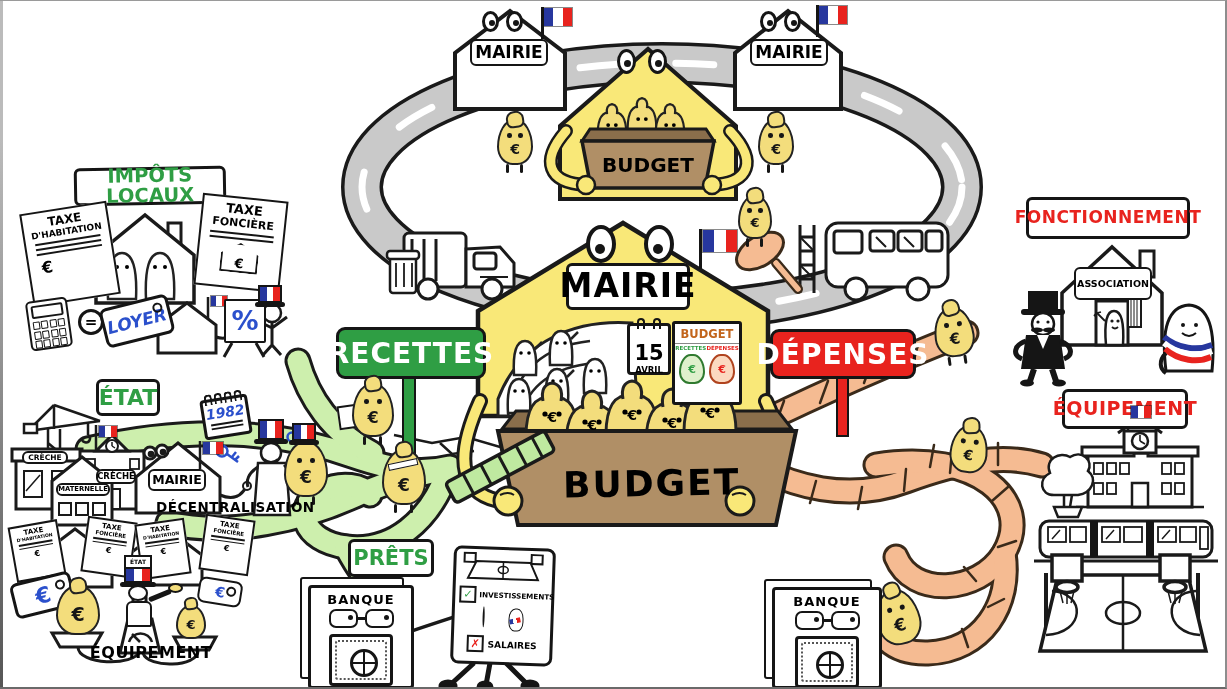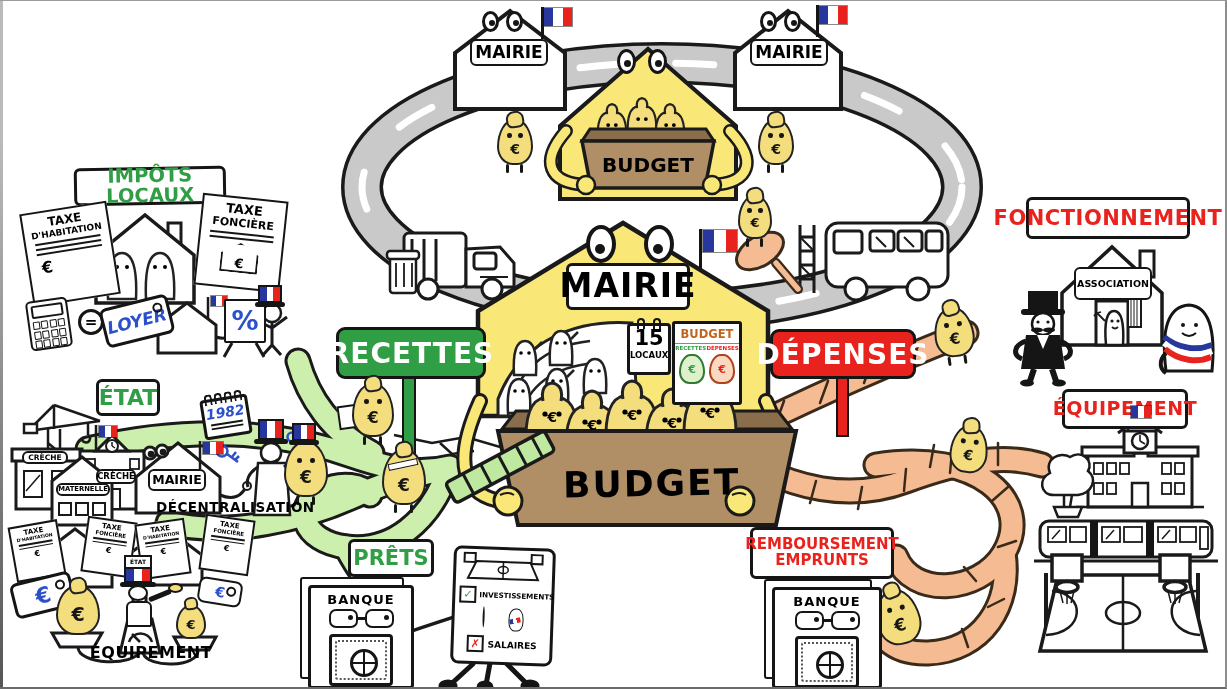--- a/index.html
+++ b/index.html
@@ -567,22 +567,22 @@
       <i class="fr"></i>
     </div>
 <div class="abs pole" style="left:699px;top:228px;width:3px;height:40px"></div>
 <div class="abs box" style="left:566px;top:262px;width:124px;height:47px;font-size:33px;border-width:3.5px;letter-spacing:1px">MAIRIE</div>
 
 <div class="abs cal" style="left:627px;top:322px;width:44px;height:52px">
   <div class="rings">
         <i></i>
         <i></i>
       </div>
-  <div style="font-size:21px;line-height:1.15;margin-top:0">15</div>
-  <div style="font-size:8.5px">LOCAUX</div>
+  <div style="font-size:21px;line-height:1.15;margin-top:15px">15</div>
+  <div style="font-size:8.5px">AVRIL</div>
 </div>
 
 <div class="abs" style="left:672px;top:320px;width:70px;height:84px;background:#fff;border:3px solid #151515;border-radius:3px;text-align:center">
   <div class="orangetxt" style="font-weight:bold;font-size:11.5px;margin-top:3px">BUDGET</div>
   <div style="display:flex;justify-content:space-evenly;font-weight:bold;font-size:5.5px;border-top:1px solid #888;margin-top:2px;padding-top:1px">
     <span class="green">RECETTES</span>
     <span class="red">DÉPENSES</span>
   </div>
   <div style="display:flex;justify-content:space-evenly;margin-top:3px">
     <span style="display:flex;align-items:center;justify-content:center;width:22px;height:26px;background:#dff0cc;border:2px solid #2f7a2f;border-radius:45% 45% 40% 40%/60% 60% 40% 40%;color:#2f9e44;font-weight:bold;font-size:11px">€</span>
@@ -844,37 +844,33 @@
   </div>
   <div style="display:flex;align-items:center;gap:4px;margin-top:4px;justify-content:center">
     <span class="cb">
           <i class="red" style="font-style:normal">✗</i>
         </span>
     <span style="font-size:9px;font-weight:bold">SALAIRES</span>
   </div>
 </div>
 
 <div class="abs box" style="left:1026px;top:196px;width:164px;height:42px;border-width:3.5px">
-  <span class="red" style="font-size:21px;letter-spacing:0.5px">FONCTIONNEMENT</span>
+  <span class="red" style="font-size:17px;letter-spacing:0.5px">FONCTIONNEMENT</span>
 </div>
 <div class="abs box" style="left:1074px;top:266px;width:78px;height:33px;border-width:2px;font-size:9.5px">ASSOCIATION</div>
 
 <div class="abs box" style="left:1062px;top:388px;width:126px;height:40px;border-width:3.5px">
   <span class="red" style="font-size:19px;letter-spacing:0.5px">ÉQUIPEMENT</span>
 </div>
 <div class="abs flag" style="left:1130px;top:404px;width:22px;height:14px">
       <i class="fb"></i>
       <i class="fw"></i>
       <i class="fr"></i>
     </div>
 
-<div class="abs box" style="left:750px;top:526px;width:144px;height:52px;border-width:3.5px;flex-direction:column">
-  <span class="red" style="font-size:15px">REMBOURSEMENT</span>
-  <span class="red" style="font-size:15px">EMPRUNTS</span>
-</div>
 <div class="safe" style="left:772px;top:586px;width:104px;height:96px">
   <div class="safe-label">BANQUE</div>
   <div class="glasses">
         <span class="lens">
           <i></i>
         </span>
         <span class="bridge"></span>
         <span class="lens">
           <i></i>
         </span>

